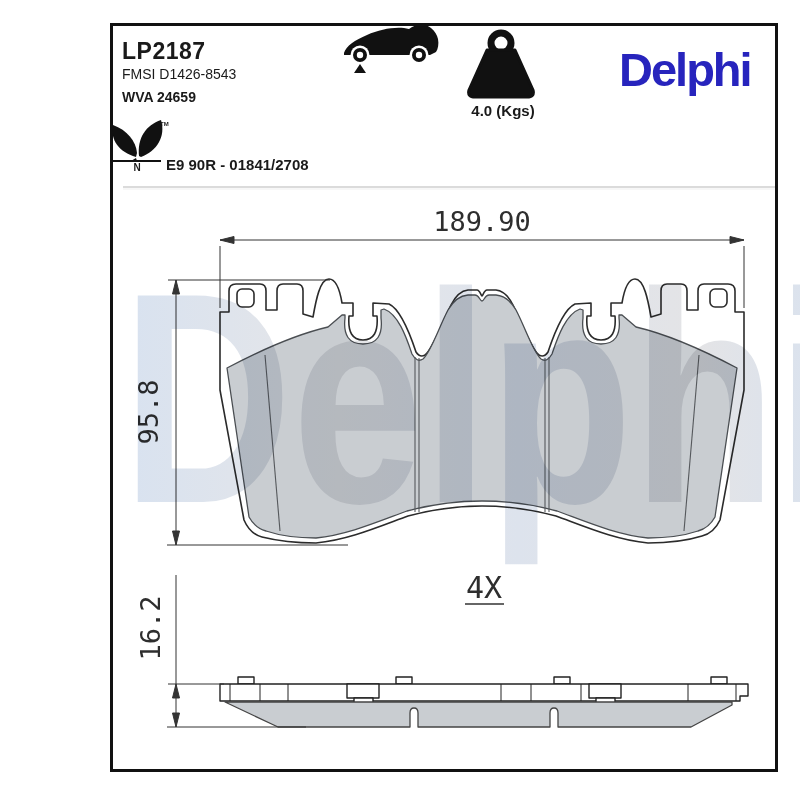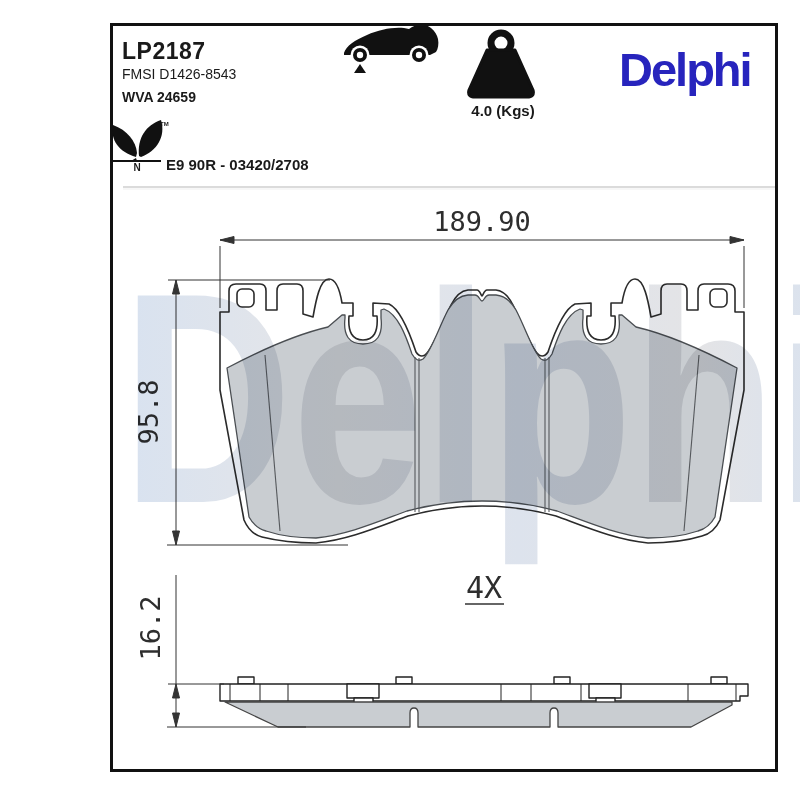--- a/index.html
+++ b/index.html
@@ -26,21 +26,21 @@
 <body>
 
 <div id="page">
   <div id="frame"></div>
 
   <div id="part-number" class="hdr">LP2187</div>
   <div id="fmsi" class="hdr">FMSI D1426-8543</div>
   <div id="wva" class="hdr">WVA 24659</div>
   <div id="brand-logo" class="hdr">Delphi</div>
   <div id="weight-label" class="hdr">4.0 (Kgs)</div>
-  <div id="homologation" class="hdr">E9 90R - 03420/2708</div>
+  <div id="homologation" class="hdr">E9 90R - 01841/2708</div>
   <div id="leaf-n" class="hdr">N</div>
   <div id="leaf-tm" class="hdr">TM</div>
 
   <svg width="800" height="800" viewBox="0 0 800 800" style="position:absolute;left:0;top:0;">
     <defs>
       <linearGradient id="wmg" x1="0" y1="0" x2="1" y2="0">
         <stop offset="0" stop-color="#d8e2f0"></stop>
         <stop offset="0.3" stop-color="#e6e6e8"></stop>
         <stop offset="0.55" stop-color="#dde3ed"></stop>
         <stop offset="0.8" stop-color="#e4e4e6"></stop>

